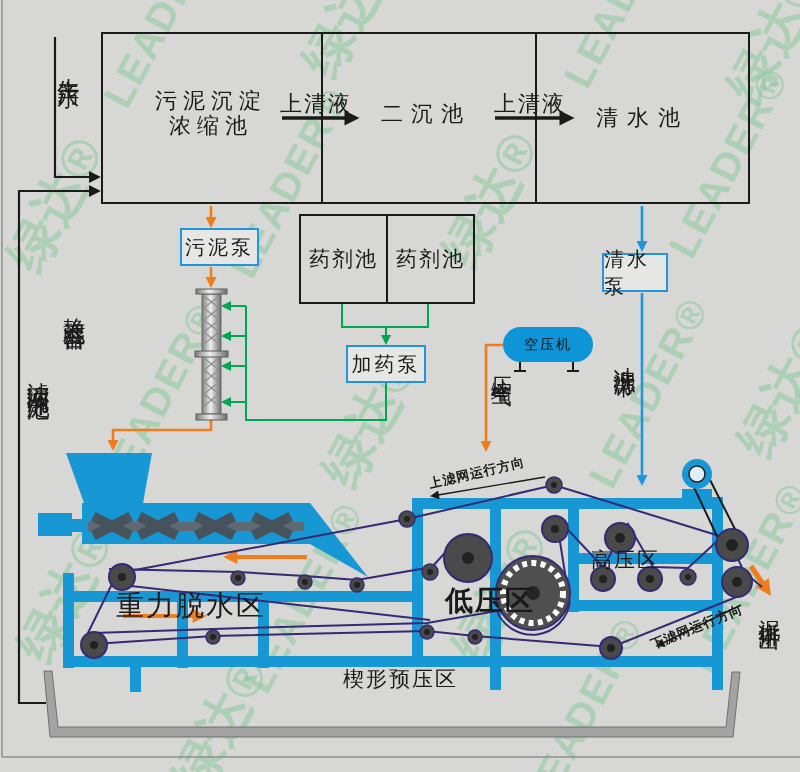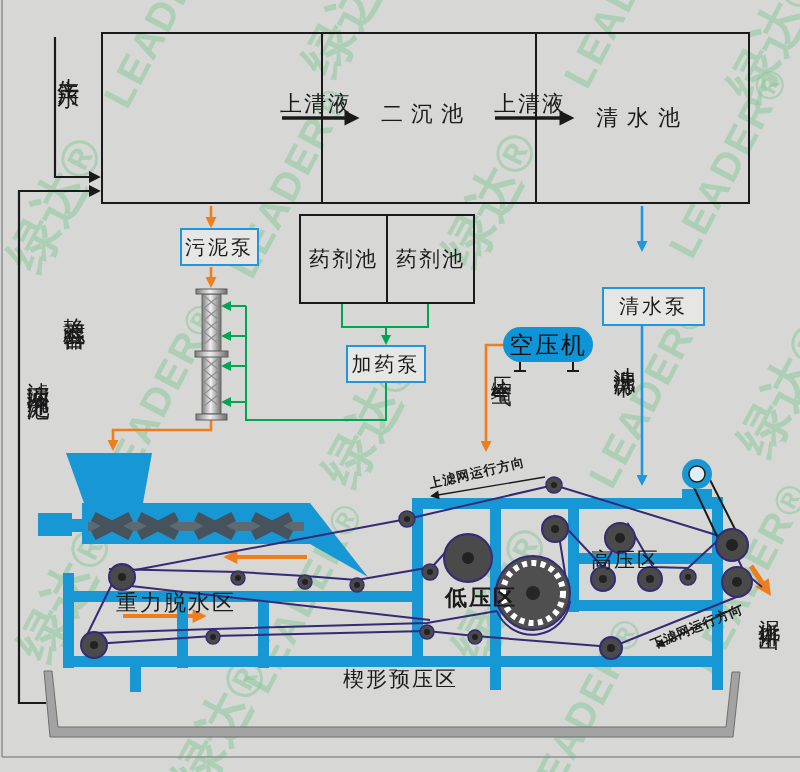--- a/index.html
+++ b/index.html
@@ -16,22 +16,22 @@
   .box{position:absolute;z-index:3;box-sizing:border-box;}
   .tankbox{border:2px solid #1a1a1a;background:transparent;}
   .divline{position:absolute;top:0;bottom:0;width:2px;background:#1a1a1a;}
   .pump{border:2px solid #2196dd;background:#e6e6e4;display:flex;align-items:center;
         justify-content:center;font-size:20px;letter-spacing:3px;}
   .chembox{border:2px solid #1a1a1a;display:flex;}
   .chemcell{flex:1;display:flex;align-items:center;justify-content:center;
             font-size:21px;letter-spacing:2px;}
   .chemcell + .chemcell{border-left:2px solid #1a1a1a;}
   .stadium{background:#0d95d8;border-radius:18px;display:flex;align-items:center;
-           justify-content:center;font-size:24px;letter-spacing:2px;color:#101010;}
-  .zone{font-size:22px;letter-spacing:2px;}
+           justify-content:center;font-size:14px;letter-spacing:2px;color:#101010;}
+  .zone{font-size:28px;letter-spacing:2px;}
   .dir{font-size:13px;letter-spacing:1px;font-weight:bold;}
   .ctr{text-align:center;}
 </style>
 </head>
 <body>
 
 <div class="wm wmL" style="left: 60px; top: -10px;">LEADER®</div>
 <div class="wm wmC" style="left: 280px; top: -25px;">绿达®</div>
 <div class="wm wmL" style="left: 520px; top: -30px;">LEADER®</div>
 <div class="wm wmC" style="left: 705px; top: 0px;">绿达®</div>
@@ -278,40 +278,42 @@
     <line x1="741" y1="605" x2="663" y2="643" marker-end="url(#mbSm)"></line>
   </g>
 </svg>
 
 <div class="box tankbox" style="left:101px;top:32px;width:649px;height:172px;">
   <div class="divline" style="left:218px;"></div>
   <div class="divline" style="left:432px;"></div>
 </div>
 
 <div class="lbl ctr" style="left:101px;top:88px;width:220px;font-size:22px;letter-spacing:6px;">
+  <div>污泥沉淀</div>
+  <div>浓缩池</div>
 </div>
 <div class="lbl ctr" style="left:319px;top:101px;width:214px;font-size:22px;letter-spacing:8px;">二沉池</div>
 <div class="lbl ctr" style="left:535px;top:105px;width:215px;font-size:22px;letter-spacing:9px;">清水池</div>
 <div class="lbl" style="left:280px;top:91px;font-size:22px;letter-spacing:2px;">上清液</div>
 <div class="lbl" style="left:494px;top:91px;font-size:22px;letter-spacing:2px;">上清液</div>
 
 <div class="lbl vtext" style="left:56px;top:60px;font-size:22px;">生产污水</div>
 <div class="lbl vtext" style="left:24px;top:364px;font-size:23px;">滤液回沉淀池</div>
 <div class="lbl vtext" style="left:62px;top:300px;font-size:22px;">静态混合器</div>
 <div class="lbl vtext" style="left:489px;top:360px;font-size:21px;">压缩空气</div>
 <div class="lbl vtext" style="left:612px;top:349px;font-size:22px;">冲洗滤带</div>
 <div class="lbl vtext" style="left:757px;top:602px;font-size:22px;">泥饼排出</div>
 
 <div class="box pump" style="left:180px;top:228px;width:79px;height:38px;">污泥泵</div>
 <div class="box chembox" style="left:299px;top:214px;width:176px;height:90px;">
   <div class="chemcell">药剂池</div>
   <div class="chemcell">药剂池</div>
 </div>
 <div class="box pump" style="left:346px;top:345px;width:80px;height:38px;">加药泵</div>
-<div class="box pump" style="left:602px;top:253px;width:103px;height:39px;margin-top:34px;">清水泵</div>
+<div class="box pump" style="left:602px;top:253px;width:66px;height:39px;">清水泵</div>
 <div class="box stadium" style="left:503px;top:327px;width:90px;height:35px;">空压机</div>
 
 <div class="lbl zone" style="left:116px;top:590px;">重力脱水区</div>
 <div class="lbl zone" style="left:343px;top:630px;font-size:21px;margin-top:37px;">楔形预压区</div>
 <div class="lbl zone" style="left:445px;top:585px;font-weight:bold;">低压区</div>
 <div class="lbl zone" style="left:591px;top:548px;font-size:21px;">高压区</div>
 <div class="lbl dir" style="left:428px;top:466px;transform:rotate(-13deg);">上滤网运行方向</div>
 <div class="lbl dir" style="left:648px;top:620px;transform:rotate(-22deg);">下滤网运行方向</div>
 
 </body></html>

